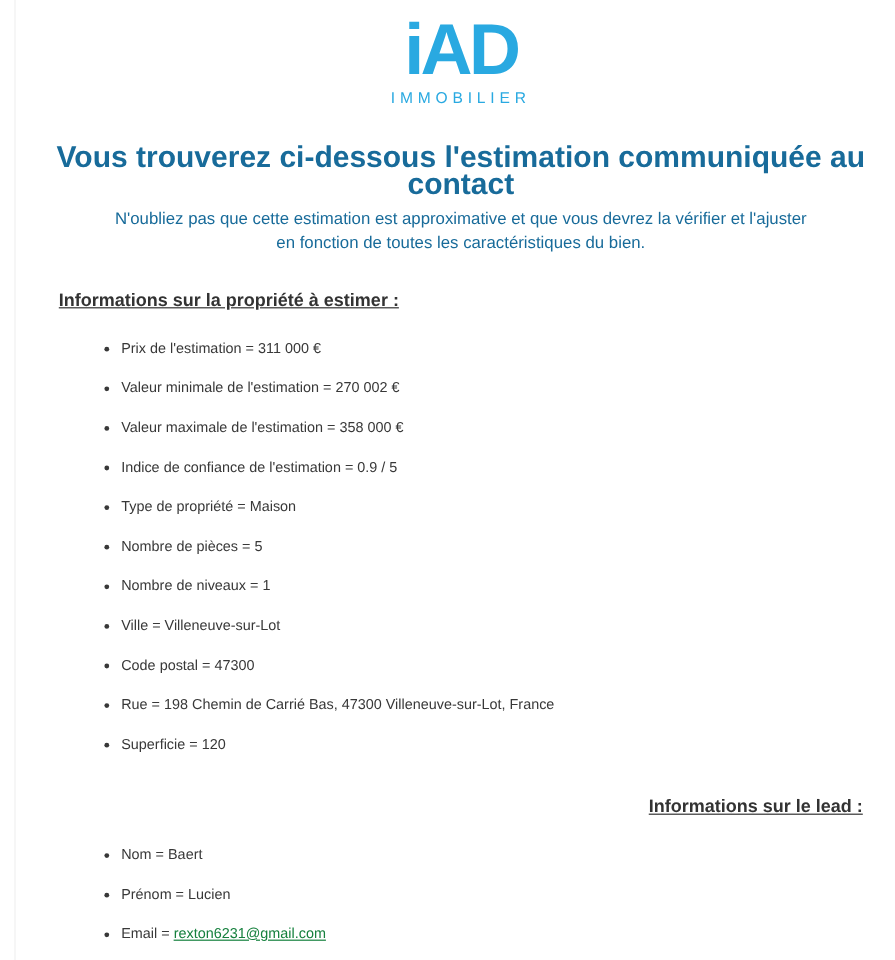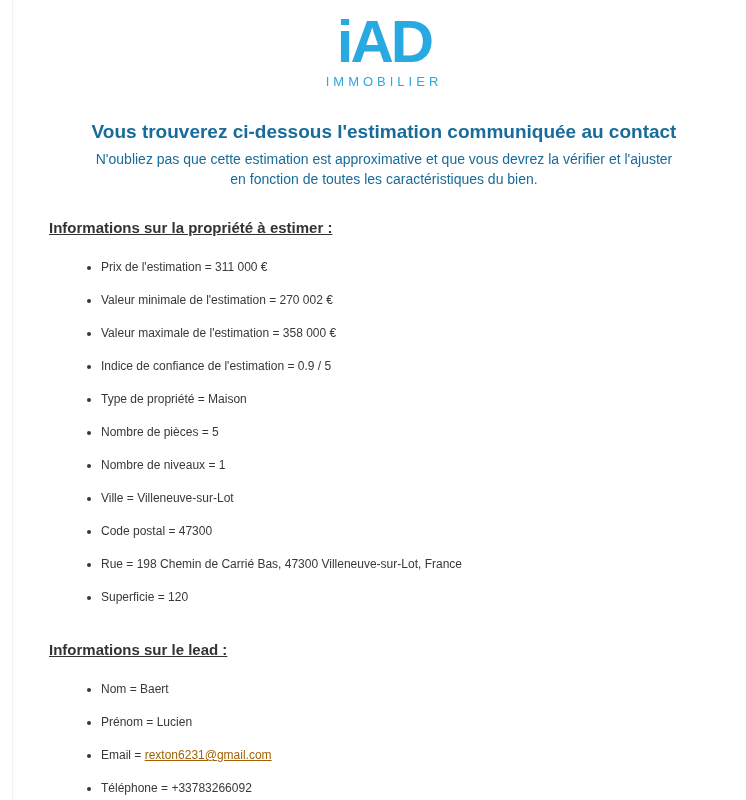--- a/index.html
+++ b/index.html
@@ -35,55 +35,56 @@
     font-size: 13px;
     font-weight: 400;
     color: #29a9e1;
     letter-spacing: 4px;
     margin-top: 3px;
   }
   .title {
     margin: 32px 30px 0 30px;
     text-align: center;
     color: #186b9a;
-    font-size: 19px;
+    font-size: 25px;
     font-weight: 700;
     line-height: 23px;
   }
   .subtitle {
     margin-top: 6px;
     text-align: center;
     color: #186b9a;
     font-size: 14px;
     line-height: 20px;
   }
   .section-heading {
     margin: 28px 36px 0 36px;
     color: #333333;
     font-size: 15px;
     font-weight: 700;
     text-decoration: underline;
     line-height: 21px;
   }
   .section-heading.lead {
     margin-top: 33px;
+    text-align: right;
   }
   ul.info-list {
     margin: 20px 0 0 36px;
     padding-left: 52px;
     list-style-type: disc;
   }
   ul.info-list li {
     color: #383838;
     font-size: 12px;
     line-height: 18px;
     margin-bottom: 15px;
   }
   a.email-link {
-    color: #a16207;
+    color: #15803d;
     text-decoration: underline;
     cursor: pointer;
   }
 </style>
 </head>
 <body>
 
 <div class="page">
 
   <div class="logo-wrap">

